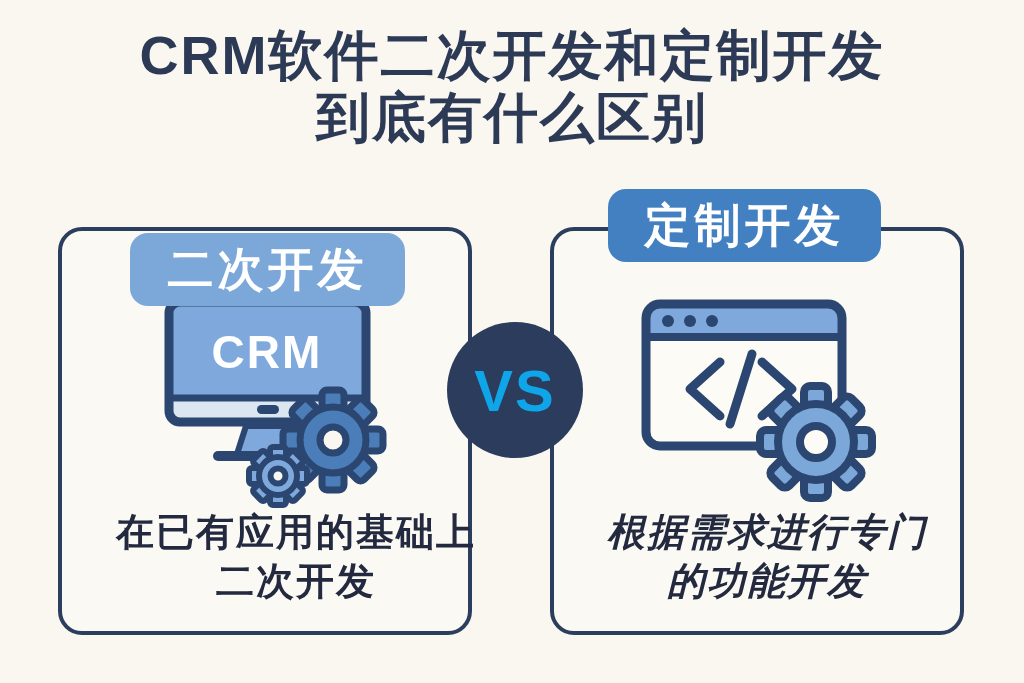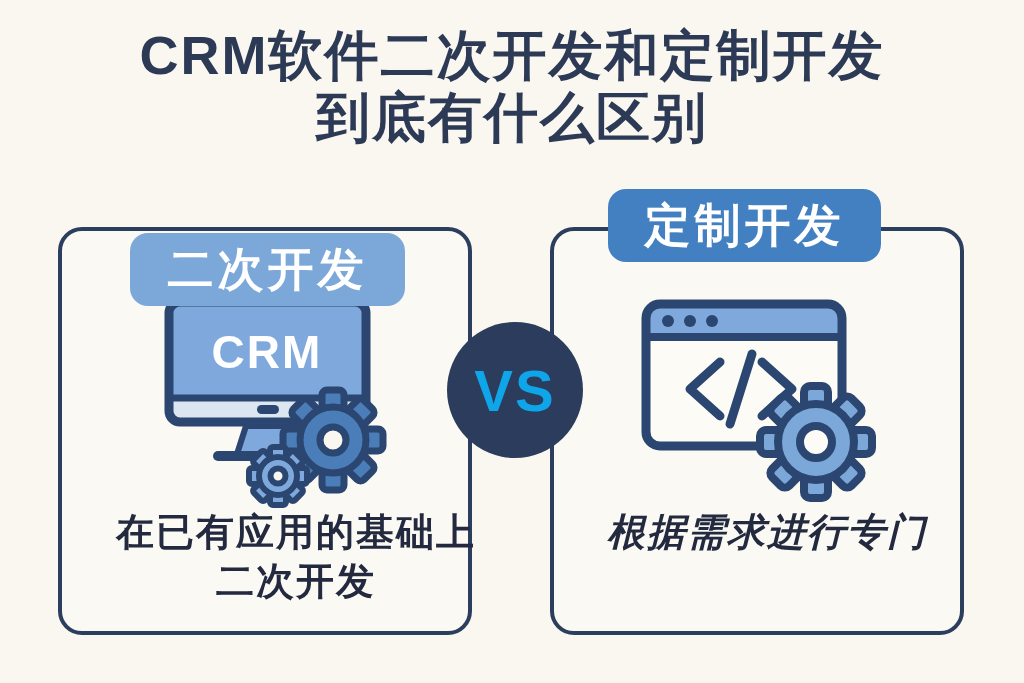--- a/index.html
+++ b/index.html
@@ -161,15 +161,16 @@
   <div class="vs-circle">
     <span>VS</span>
   </div>
 
   <div class="desc desc-left">
     <div>在已有应用的基础上</div>
     <div>二次开发</div>
   </div>
   <div class="desc desc-right">
     <div>根据需求进行专门</div>
+    <div>的功能开发</div>
   </div>
 
 </div>
 
 </body></html>

